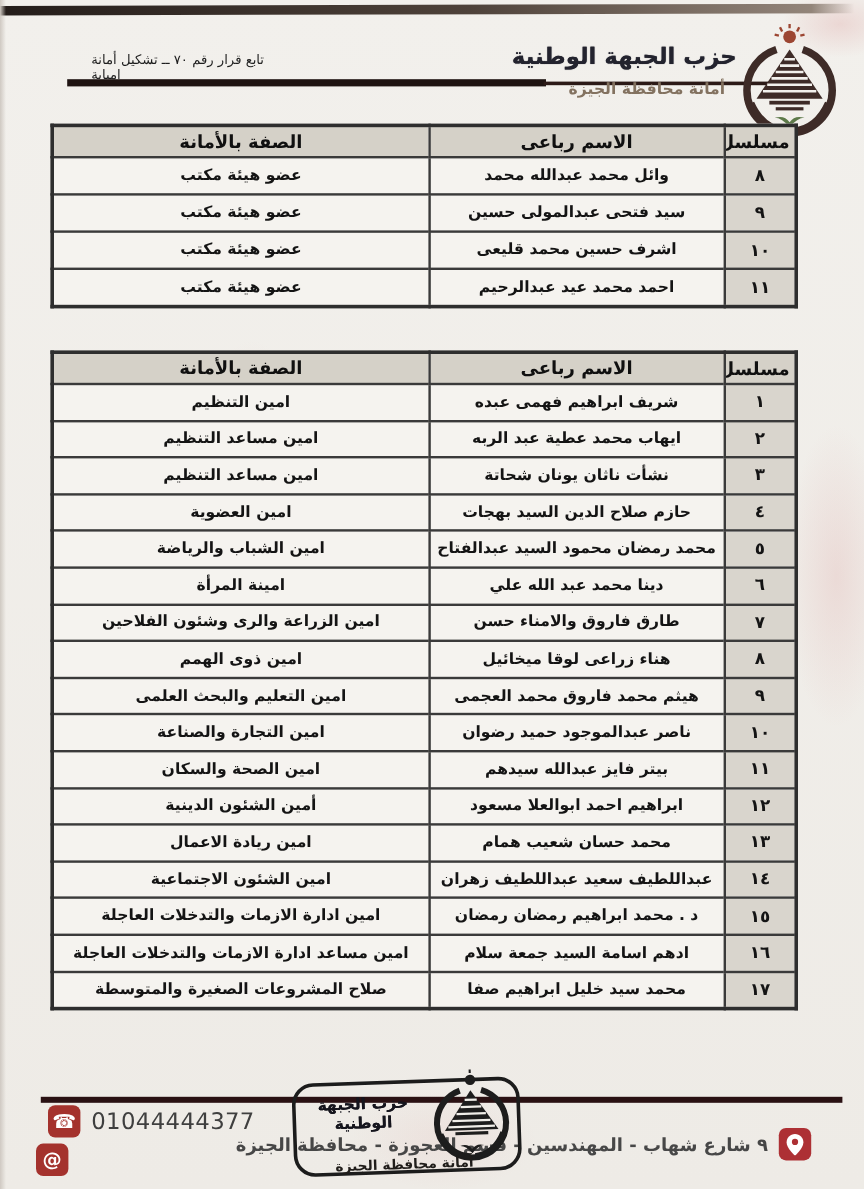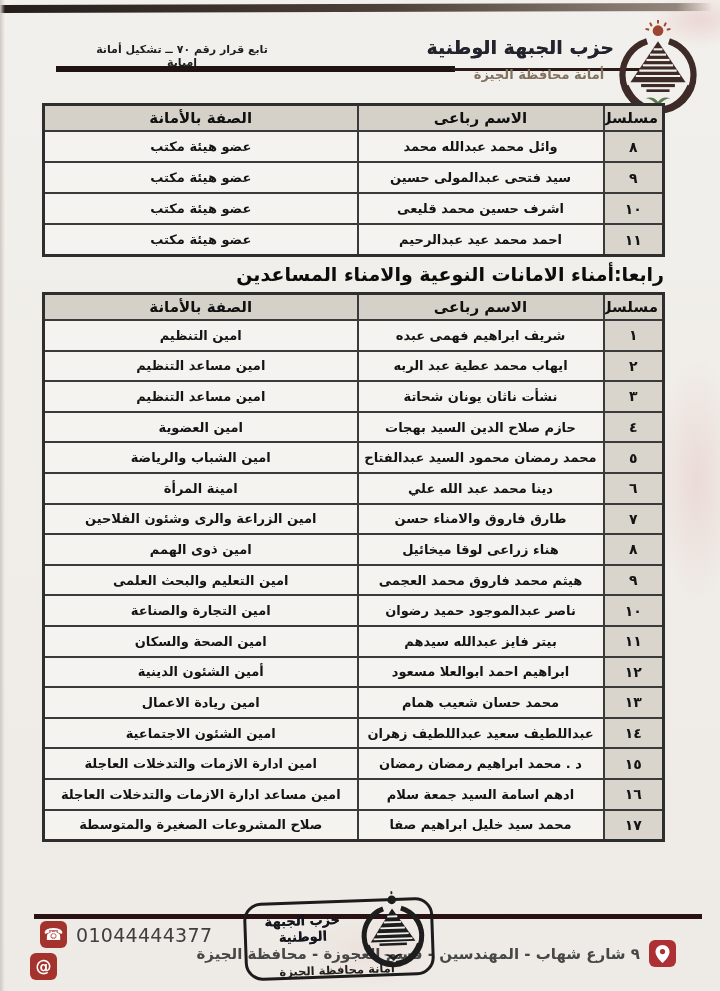--- a/index.html
+++ b/index.html
@@ -19,22 +19,22 @@
     color:#161616;
   }
   
   .scan-bar{position:absolute;top:4px;left:0;width:712px;height:8px;
     background:linear-gradient(to right,#241d1a,#4e423a 55%,#93857a 95%,transparent);
     transform:skewY(-0.15deg);}
   .left-edge{position:absolute;top:0;left:0;width:5px;height:100%;
     background:linear-gradient(to right,#cfc9c2,transparent);}
 
   
-  .ref-note{position:absolute;top:43px;left:96px;width:172px;text-align:center;
-    font-size:11px;font-weight:bold;color:#1d1d1d;}
+  .ref-note{position:absolute;top:43px;left:76px;width:172px;text-align:left;
+    font-size:11px;font-weight:normal;color:#1d1d1d;}
   .rule-thick{position:absolute;top:66px;left:56px;width:399px;height:6px;background:#1f1412;}
   .rule-thin{position:absolute;top:68px;left:453px;width:200px;height:3px;background:#2c1a17;}
   .brand-text{position:absolute;top:36px;right:106px;width:150px;text-align:center;}
   .party-callig{font-size:19px;font-weight:bold;color:#23232e;letter-spacing:-1px;
     text-shadow:0 0 .6px #23232e;white-space:nowrap;}
   .brand-sec{margin-top:9px;font-size:13px;font-weight:bold;color:#837260;white-space:nowrap;}
   .logo-main{position:absolute;top:20px;right:16px;}
 
   
   table{position:absolute;right:55px;width:620px;border-collapse:collapse;
@@ -152,21 +152,20 @@
           <td class="col-role">عضو هيئة مكتب</td>
         </tr>
         <tr>
           <td class="col-serial">١١</td>
           <td class="col-name">احمد محمد عيد عبدالرحيم</td>
           <td class="col-role">عضو هيئة مكتب</td>
         </tr>
       </tbody>
   </table>
 
-  <div class="section-heading">رابعا:أمناء الامانات النوعية والامناء المساعدين</div>
 
   <table id="table2">
     <colgroup>
         <col class="c-serial">
         <col class="c-name">
         <col class="c-role">
       </colgroup>
     <thead>
       <tr>
         <th>مسلسل</th>

